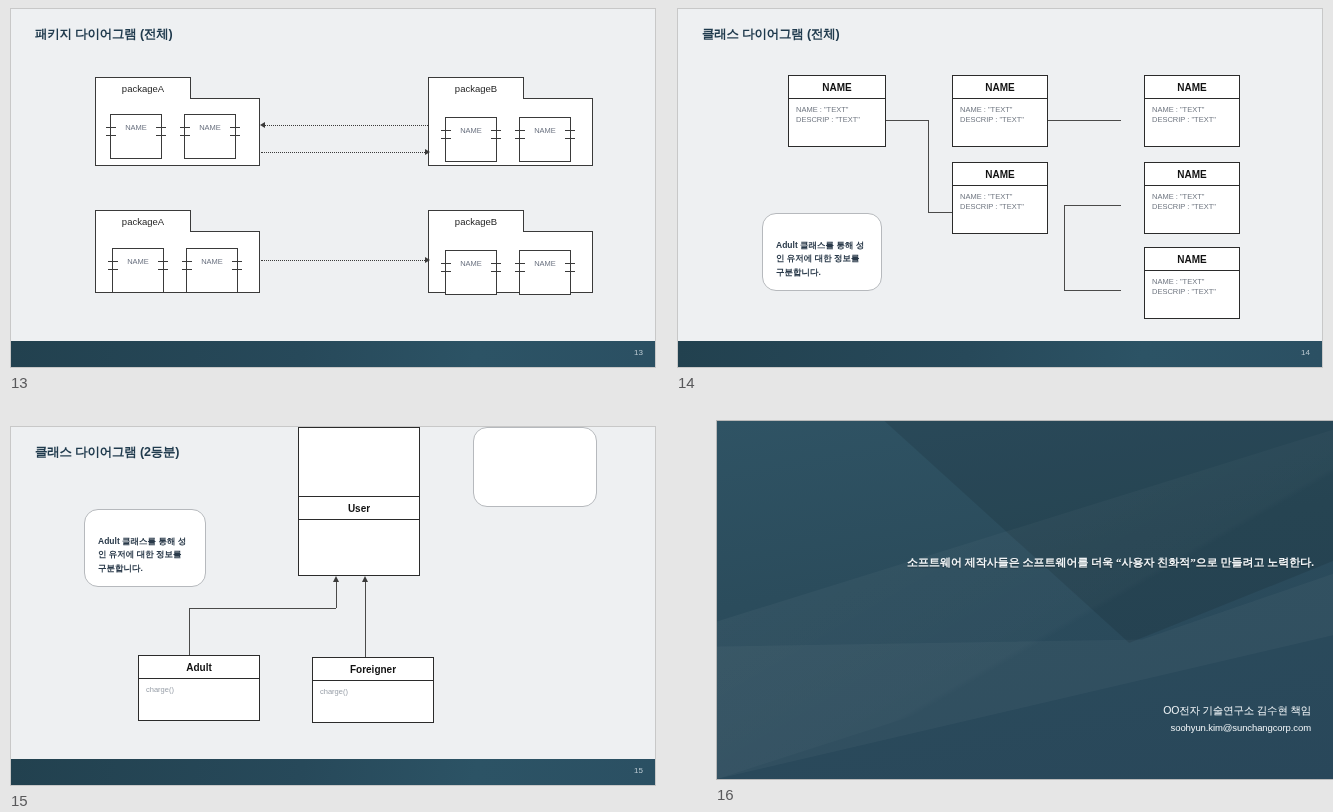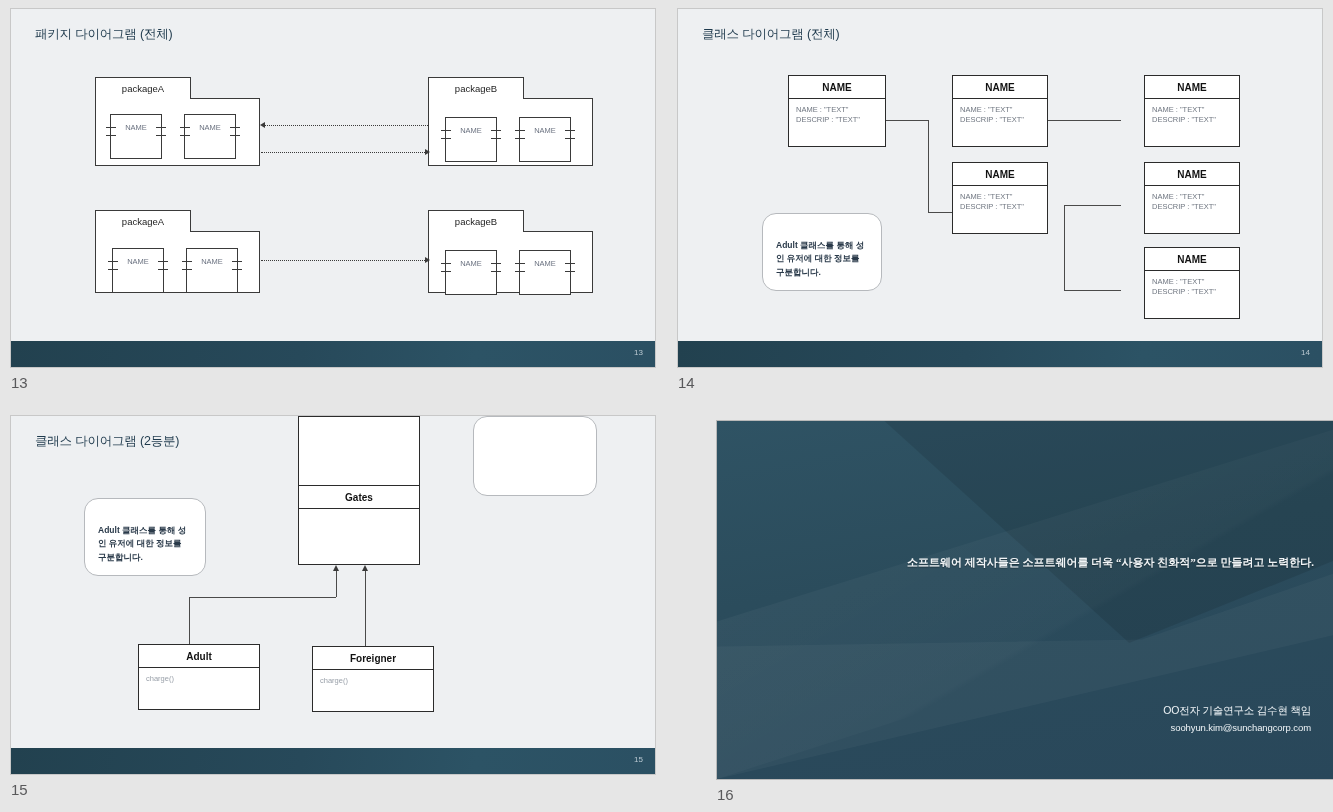--- a/index.html
+++ b/index.html
@@ -11,37 +11,37 @@
   }
   .grid {
     position: relative;
     width: 1333px; height: 812px;
   }
 
   
   .cell { position: absolute; }
   .cell-0 { left: 10px;  top: 8px;   }
   .cell-1 { left: 677px; top: 8px;   }
-  .cell-2 { left: 10px;  top: 415px; }
+  .cell-2 { left: 10px;  top: 426px; }
   .cell-3 { left: 677px; top: 420px; margin-left: 39px; }
 
   .slide {
     position: relative;
     width: 646px; height: 360px;
     background: #eef0f2;
     border: 1px solid #c8c8c8;
     overflow: hidden;
   }
   .slide.dark { background: #2d4f5e; border-color: #b9b9b9; }
 
   .slide-title {
     position: absolute;
     left: 24px; top: 17px;
     font-size: 12.5px;
-    font-weight: normal;
+    font-weight: bold;
     color: #1f3a4d;
     letter-spacing: -0.2px;
     white-space: nowrap;
   }
 
   .footer-bar {
     position: absolute;
     left: 0; right: 0; bottom: 0;
     height: 26px;
     background: linear-gradient(100deg,#22414f 0%,#27495a 45%,#2c5365 72%,#2b5063 100%);
@@ -371,21 +371,21 @@
       <div class="ln v" style="left:178px; top:181px; height:77px;"></div>
       <div class="ln h" style="left:178px; top:181px; width:147px;"></div>
       <div class="ln v" style="left:325px; top:155px; height:26px;"></div>
       <div class="arrowhead up" style="left:322px; top:149px;"></div>
 
       <div class="ln v" style="left:354px; top:155px; height:88px;"></div>
       <div class="arrowhead up" style="left:351px; top:149px;"></div>
 
       <div class="cls" style="left:287px; top:481px; width:122px; height:74px; top:auto;"></div>
       <div class="cls" style="left:287px; top:69px; width:122px; height:80px;">
-        <div class="cls-name">Gates</div>
+        <div class="cls-name">User</div>
       </div>
 
       <div class="cls" style="left:127px; top:228px; width:122px; height:66px;">
         <div class="cls-name">Adult</div>
         <div class="cls-attrs ops">charge()</div>
       </div>
 
       <div class="cls" style="left:301px; top:230px; width:122px; height:66px;">
         <div class="cls-name">Foreigner</div>
         <div class="cls-attrs ops">charge()</div>

